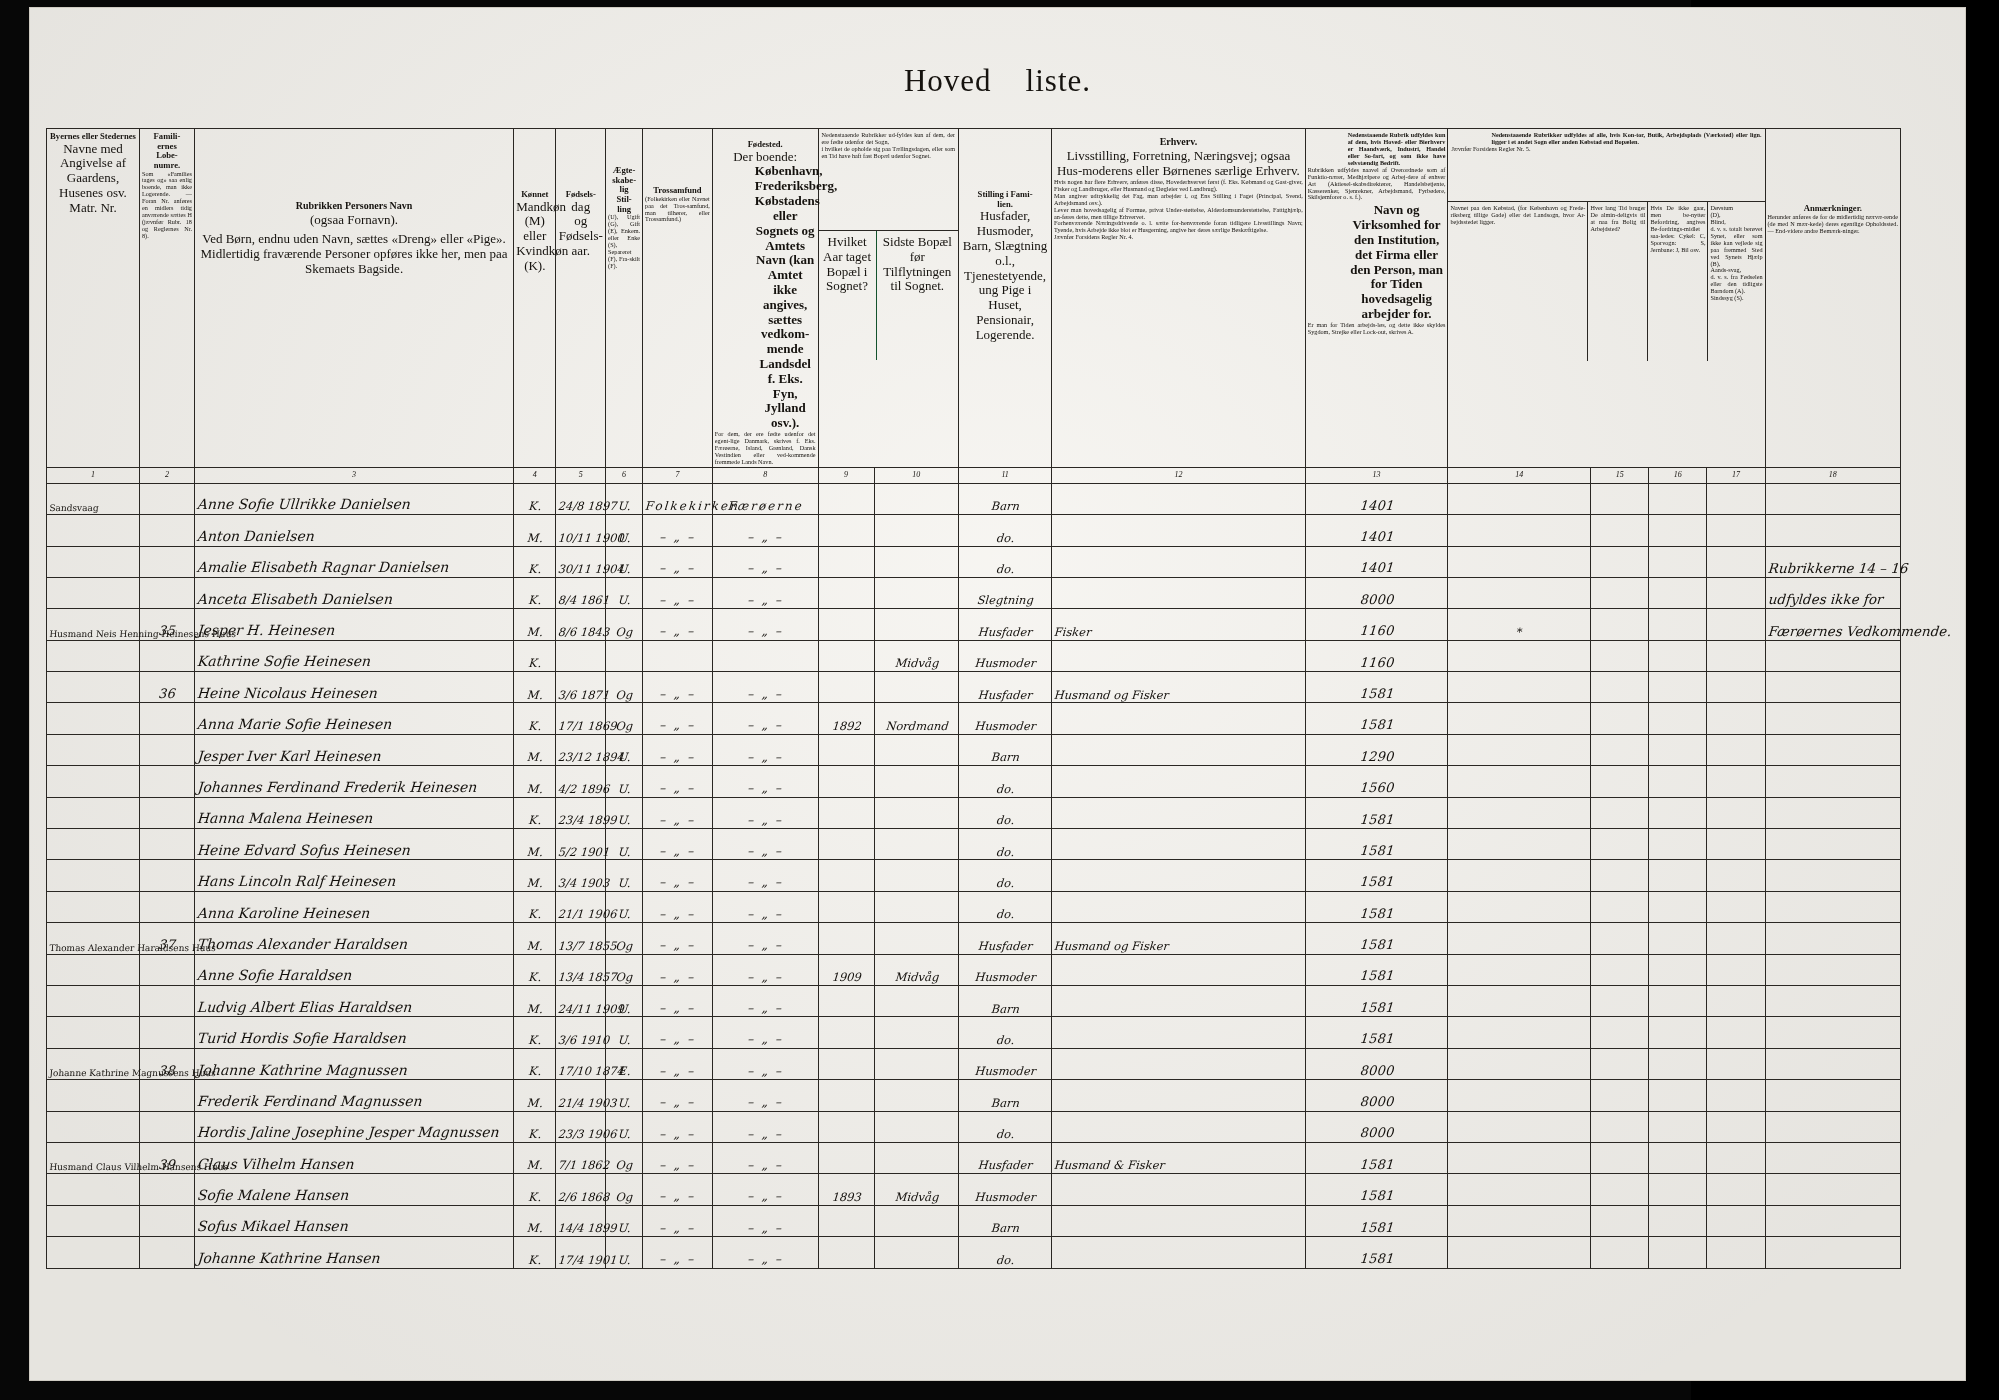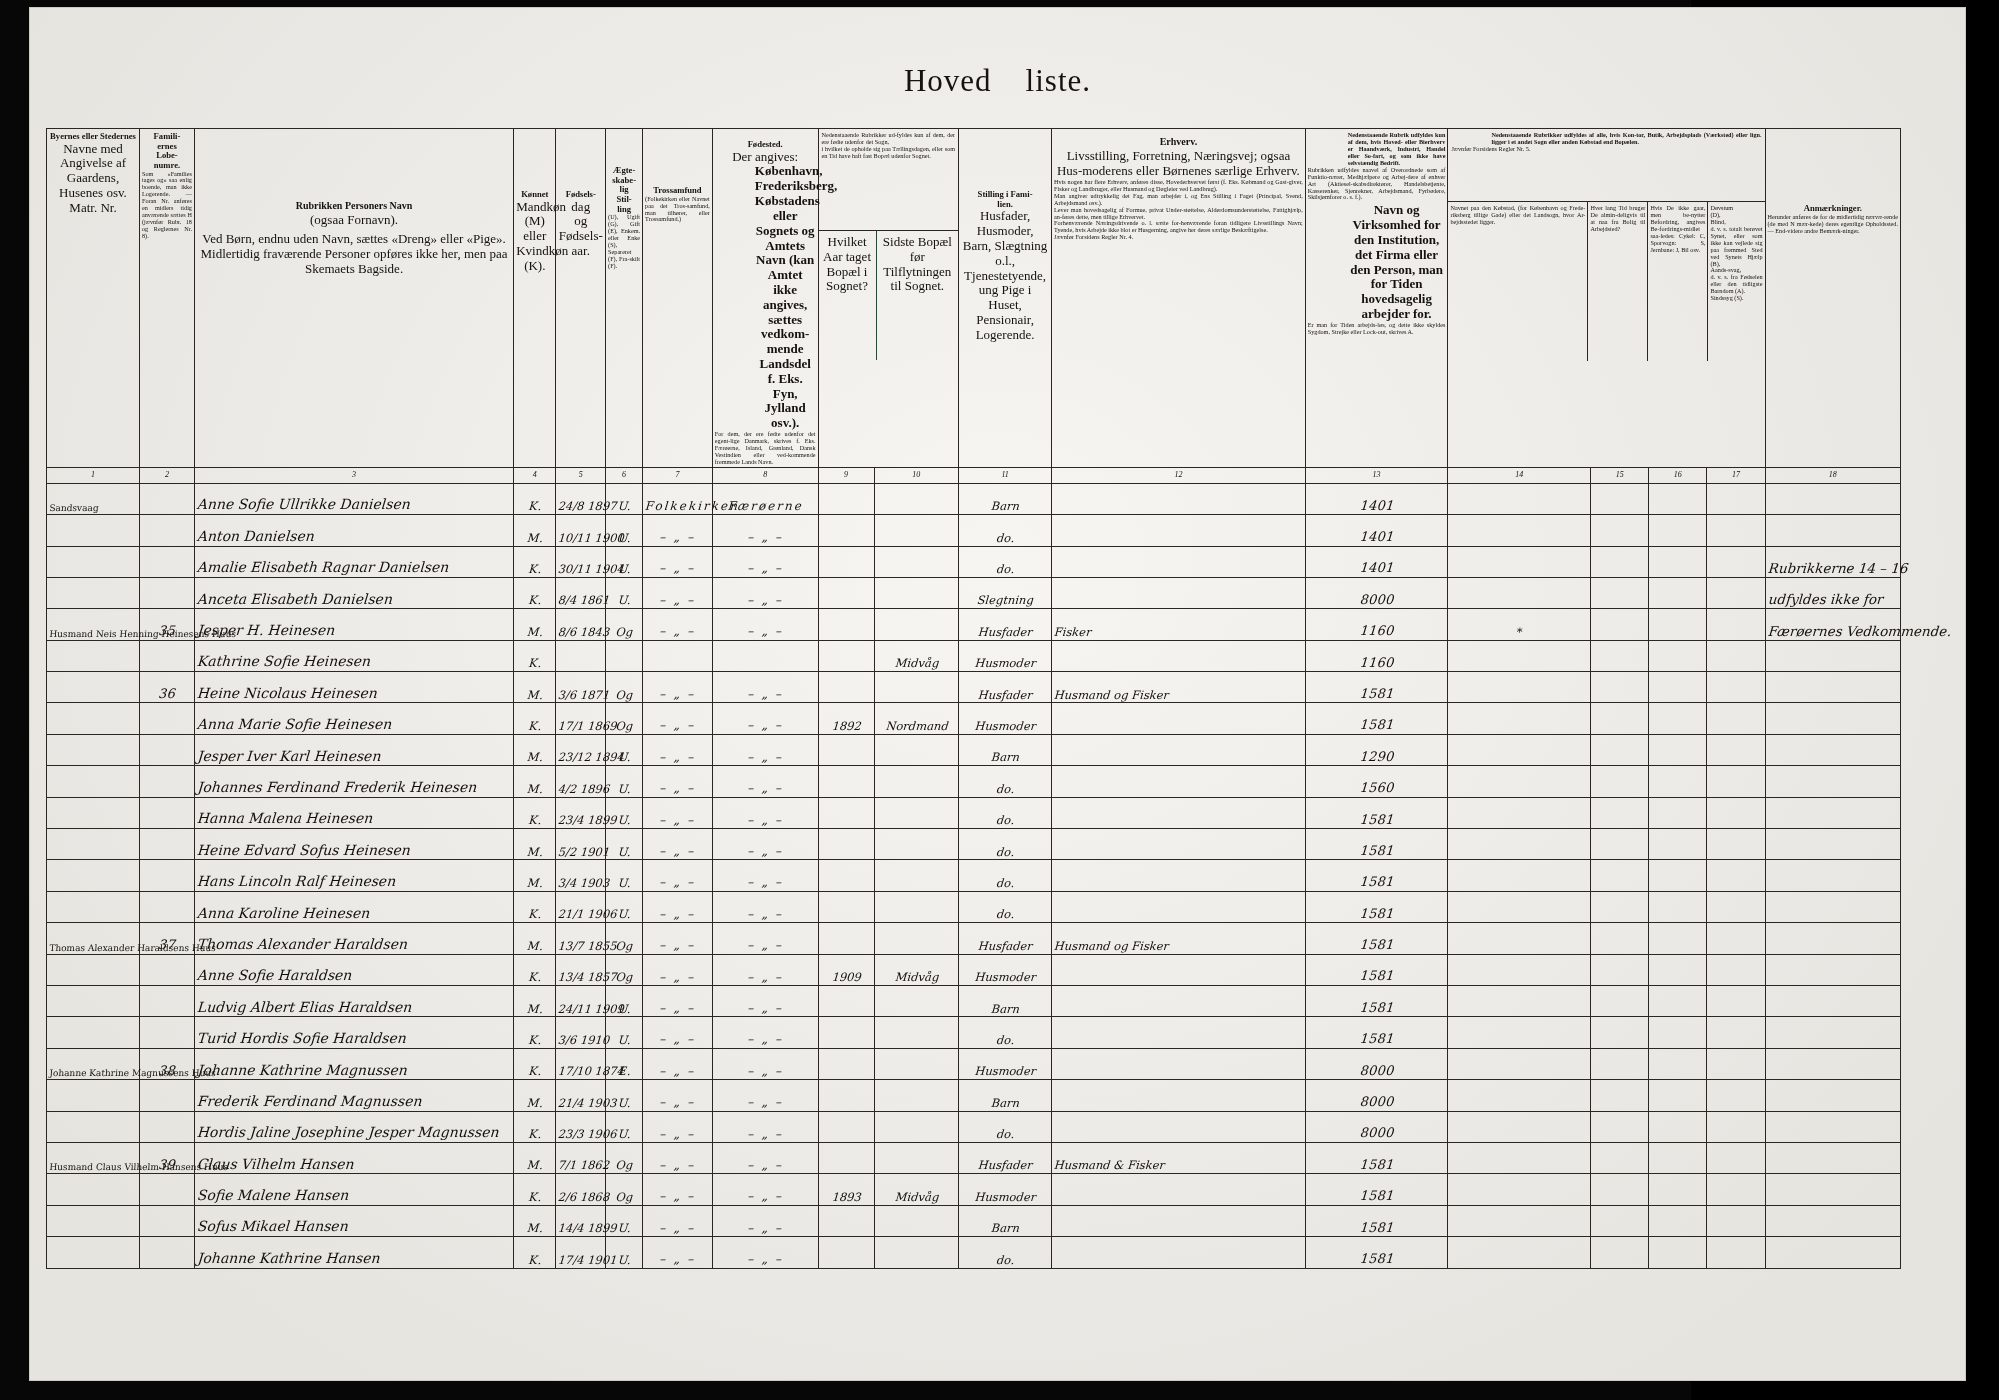--- a/index.html
+++ b/index.html
@@ -239,21 +239,21 @@
         </td>
         <td>
           <span class="inner" style="padding-top:56px;">
             <span class="mid">Trossamfund</span>
             <span class="xs">(Folkekirken eller Navnet paa det Tros-samfund, man tilhører, eller Trossamfund.)</span>
           </span>
         </td>
         <td>
           <span class="inner" style="padding-top:10px;">
             <span class="mid">Fødested.</span>
-            <span class="sm">Der angives:</span>
+            <span class="sm">Der boende:</span>
             <span class="sm b">København, Frederiksberg, Købstadens eller Sognets og Amtets Navn (kan Amtet ikke angives, sættes vedkom-mende Landsdel f. Eks. Fyn, Jylland osv.).</span>
             <span class="xs">For dem, der ere fødte udenfor det egent-lige Danmark, skrives f. Eks. Færøerne, Island, Grønland, Dansk Vestindien eller ved-kommende fremmede Lands Navn.</span>
             <span class="xs"></span>
           </span>
         </td>
         <td colspan="2" style="padding:0;">
           <div style="padding:3px 3px 2px;border-bottom:1px solid #2a2723;height:96px;">
             <span class="xs">Nedenstaaende Rubrikker ud-fyldes kun af dem, der ere fødte udenfor det Sogn,</span>
             <span class="xs">i hvilket de opholde sig paa Tællingsdagen, eller som en Tid have haft fast Bopæl udenfor Sognet.</span>
           </div>

